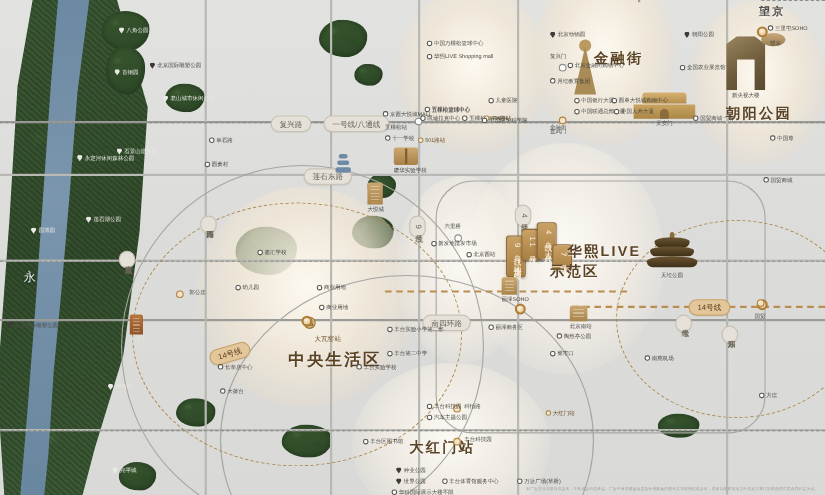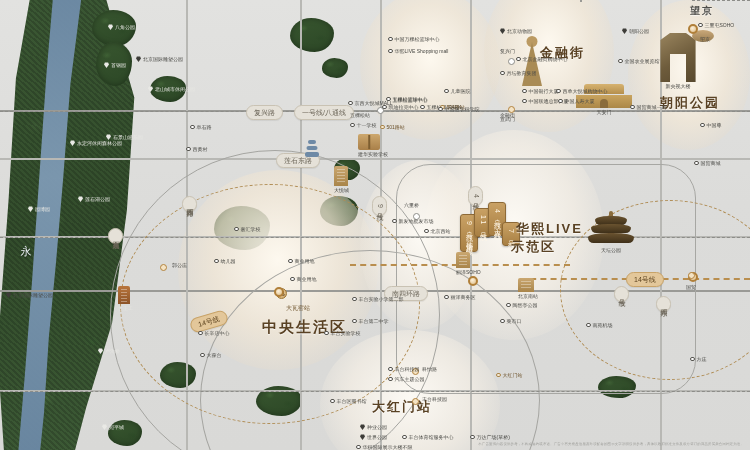--- a/index.html
+++ b/index.html
@@ -273,21 +273,21 @@
   <div class="road-pill vert" style="left:468px;top:186px;">4号线</div>
 
   <div class="line-chip" style="left:460px;top:214px;">9号线·地铁房山线</div>
   <div class="line-chip" style="left:474px;top:208px;">11号线</div>
   <div class="line-chip" style="left:488px;top:202px;">4号线·大兴线</div>
   <div class="line-chip" style="left:502px;top:222px;">7号线</div>
 
   <div class="district-name d-md" style="left:540px;top:44px;">金融街</div>
   <div class="district-name d-md" style="left:660px;top:94px;">朝阳公园</div>
   <div class="district-name d-md" style="left:516px;top:220px;">华熙LIVE</div>
-  <div class="district-name d-md" style="left:511px;top:238px;">示范区</div>
+  <div class="district-name d-md" style="left:500px;top:238px;">示范区</div>
   <div class="district-name d-lg" style="left:262px;top:318px;">中央生活区</div>
   <div class="district-name d-md" style="left:372px;top:398px;">大红门站</div>
   <div class="district-name" style="left:690px;top:4px;font-size:10px;color:#4f4f4b;">望京</div>
   <div class="poi light" style="left:28px;top:206px;">
     <span class="pin"></span>
     <span>园博园</span>
   </div>
 
   <div class="lm" style="left:382px;top:74px;">
     <div class="lm-mall"></div>

